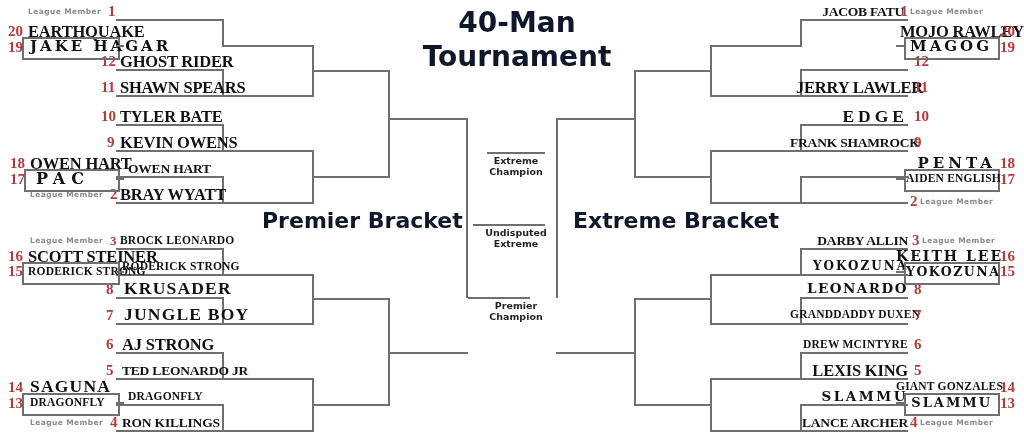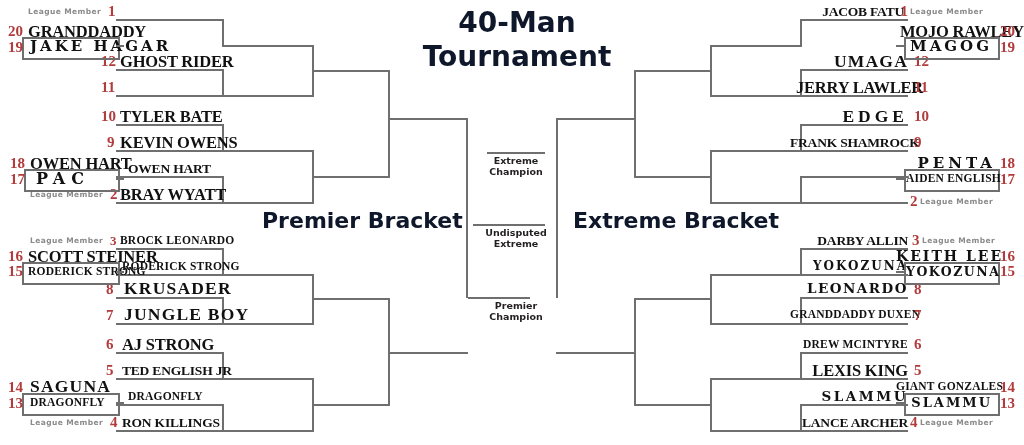--- a/index.html
+++ b/index.html
@@ -187,20 +187,21 @@
   <div class="ln hl" style="left:556px;top:352px;width:80px;"></div>
 
   <div class="ln vl" style="left:556px;top:118px;height:180px;"></div>
 
   <div class="seed l big" style="left:108px;top:2px;">1</div>
   <div class="lm" style="left:28px;top:2px;">League Member</div>
 
   <div class="slot l big" style="left:120px;top:52px;">GHOST RIDER</div>
   <div class="seed l big" style="left:101px;top:52px;">12</div>
 
+  <div class="slot l big" style="left:120px;top:78px;">SHAWN SPEARS</div>
   <div class="seed l big" style="left:101px;top:78px;">11</div>
 
   <div class="slot l big" style="left:120px;top:107px;">TYLER BATE</div>
   <div class="seed l big" style="left:101px;top:107px;">10</div>
 
   <div class="slot l big" style="left:120px;top:133px;">KEVIN OWENS</div>
   <div class="seed l big" style="left:107px;top:133px;">9</div>
 
   <div class="slot l" style="left:128px;top:159px;">OWEN HART</div>
 
@@ -216,30 +217,30 @@
 
   <div class="slot l huge" style="left:124px;top:279px;">KRUSADER</div>
   <div class="seed l big" style="left:106px;top:280px;">8</div>
 
   <div class="slot l huge" style="left:124px;top:305px;">JUNGLE BOY</div>
   <div class="seed l big" style="left:106px;top:306px;">7</div>
 
   <div class="slot l big" style="left:122px;top:335px;">AJ STRONG</div>
   <div class="seed l big" style="left:106px;top:335px;">6</div>
 
-  <div class="slot l" style="left:122px;top:361px;">TED ENGLISH JR</div>
+  <div class="slot l" style="left:122px;top:361px;">TED LEONARDO JR</div>
   <div class="seed l big" style="left:106px;top:361px;">5</div>
 
   <div class="slot l sm" style="left:128px;top:387px;">DRAGONFLY</div>
 
   <div class="slot l" style="left:122px;top:413px;">RON KILLINGS</div>
   <div class="seed l big" style="left:110px;top:413px;">4</div>
   <div class="lm" style="left:30px;top:413px;">League Member</div>
 
-  <div class="slot l big" style="left:28px;top:22px;">GRANDDADDY</div>
+  <div class="slot l big" style="left:28px;top:22px;">EARTHQUAKE</div>
   <div class="seed l big" style="left:8px;top:22px;">20</div>
   <div class="pbox" style="left:22px;top:37px;width:94px;height:19px;"></div>
   <div class="slot l wide" style="left:30px;top:37px;">JAKE HAGAR</div>
   <div class="seed l big" style="left:8px;top:38px;">19</div>
   <div class="ln hl" style="left:116px;top:45px;width:8px;"></div>
 
   <div class="slot l big" style="left:30px;top:154px;">OWEN HART</div>
   <div class="seed l big" style="left:10px;top:154px;">18</div>
   <div class="pbox" style="left:24px;top:169px;width:92px;height:19px;"></div>
   <div class="slot l wide" style="left:36px;top:169px;font-size:16px;letter-spacing:6px;">PAC</div>
@@ -257,21 +258,20 @@
   <div class="seed l big" style="left:8px;top:378px;">14</div>
   <div class="pbox" style="left:22px;top:393px;width:94px;height:19px;"></div>
   <div class="slot l sm" style="left:30px;top:393px;">DRAGONFLY</div>
   <div class="seed l big" style="left:8px;top:394px;">13</div>
   <div class="ln hl" style="left:116px;top:402px;width:8px;"></div>
 
   <div class="slot r" style="left:796px;top:2px;width:108px;">JACOB FATU</div>
   <div class="seed r big" style="left:884px;top:2px;width:24px;">1</div>
   <div class="lm" style="left:910px;top:2px;">League Member</div>
 
-  <div class="slot r huge" style="left:790px;top:52px;width:118px;">UMAGA</div>
   <div class="seed l big" style="left:914px;top:52px;">12</div>
 
   <div class="slot r big" style="left:796px;top:78px;width:112px;">JERRY LAWLER</div>
   <div class="seed l big" style="left:914px;top:78px;">11</div>
 
   <div class="slot r huge" style="left:790px;top:107px;width:118px;letter-spacing:4px;">EDGE</div>
   <div class="seed l big" style="left:914px;top:107px;">10</div>
 
   <div class="slot r" style="left:790px;top:133px;width:118px;">FRANK SHAMROCK</div>
   <div class="seed l big" style="left:914px;top:133px;">9</div>

